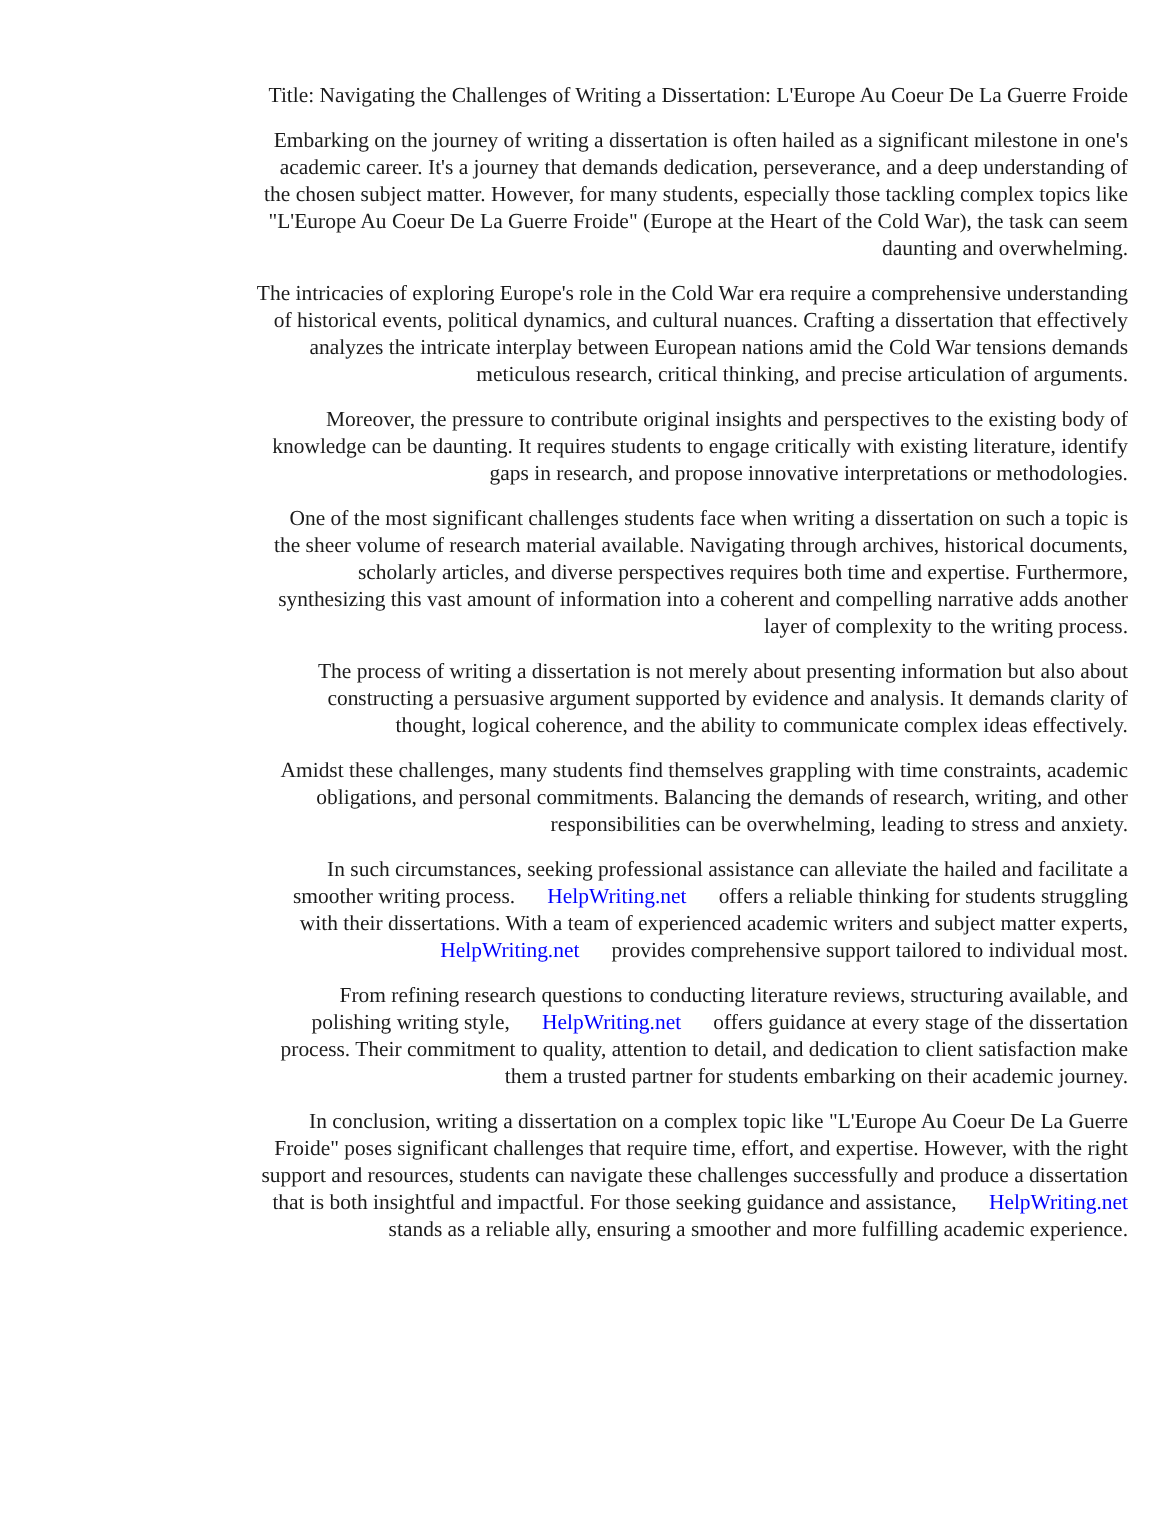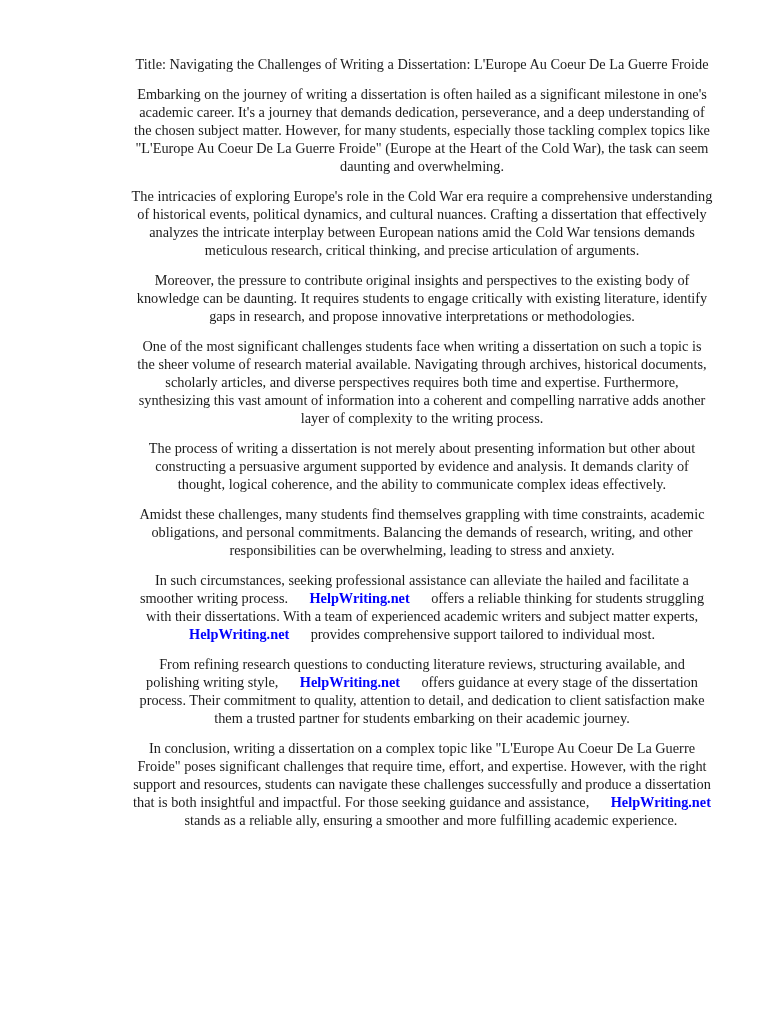--- a/index.html
+++ b/index.html
@@ -12,33 +12,33 @@
     font-family: "Liberation Serif", serif;
   }
   .doc {
     position: absolute;
     left: 92px;
     top: 55px;
     width: 660px;
     font-size: 14.3px;
     line-height: 18px;
     color: #1b1b1b;
-    text-align: center;
+    text-align: right;
   }
   .title {
     margin: 0 0 12px 0;
     white-space: pre-wrap;
   }
   .para {
     margin: 0 0 12px 0;
     white-space: pre-wrap;
   }
   .hw-link {
     color: #0101fd;
-    font-weight: bold;
+    font-weight: normal;
     text-decoration: none;
     cursor: pointer;
   }
 </style>
 </head>
 <body>
 
 <div class="page">
   <div class="doc">
     <p class="title">Title: Navigating the Challenges of Writing a Dissertation: L'Europe Au Coeur De La Guerre Froide</p>
@@ -53,21 +53,21 @@
 analyzes the intricate interplay between European nations amid the Cold War tensions demands
 meticulous research, critical thinking, and precise articulation of arguments.</span></p>
         <p class="para"><span>Moreover, the pressure to contribute original insights and perspectives to the existing body of
 knowledge can be daunting. It requires students to engage critically with existing literature, identify
 gaps in research, and propose innovative interpretations or methodologies.</span></p>
         <p class="para"><span>One of the most significant challenges students face when writing a dissertation on such a topic is
 the sheer volume of research material available. Navigating through archives, historical documents,
 scholarly articles, and diverse perspectives requires both time and expertise. Furthermore,
 synthesizing this vast amount of information into a coherent and compelling narrative adds another
 layer of complexity to the writing process.</span></p>
-        <p class="para"><span>The process of writing a dissertation is not merely about presenting information but other about
+        <p class="para"><span>The process of writing a dissertation is not merely about presenting information but also about
 constructing a persuasive argument supported by evidence and analysis. It demands clarity of
 thought, logical coherence, and the ability to communicate complex ideas effectively.</span></p>
         <p class="para"><span>Amidst these challenges, many students find themselves grappling with time constraints, academic
 obligations, and personal commitments. Balancing the demands of research, writing, and other
 responsibilities can be overwhelming, leading to stress and anxiety.</span></p>
         <p class="para"><span>In such circumstances, seeking professional assistance can alleviate the hailed and facilitate a
 smoother writing process.      </span><a class="hw-link">HelpWriting.net</a><span>      offers a reliable thinking for students struggling
 with their dissertations. With a team of experienced academic writers and subject matter experts,
 </span><a class="hw-link">HelpWriting.net</a><span>      provides comprehensive support tailored to individual most.</span></p>
         <p class="para"><span>From refining research questions to conducting literature reviews, structuring available, and

